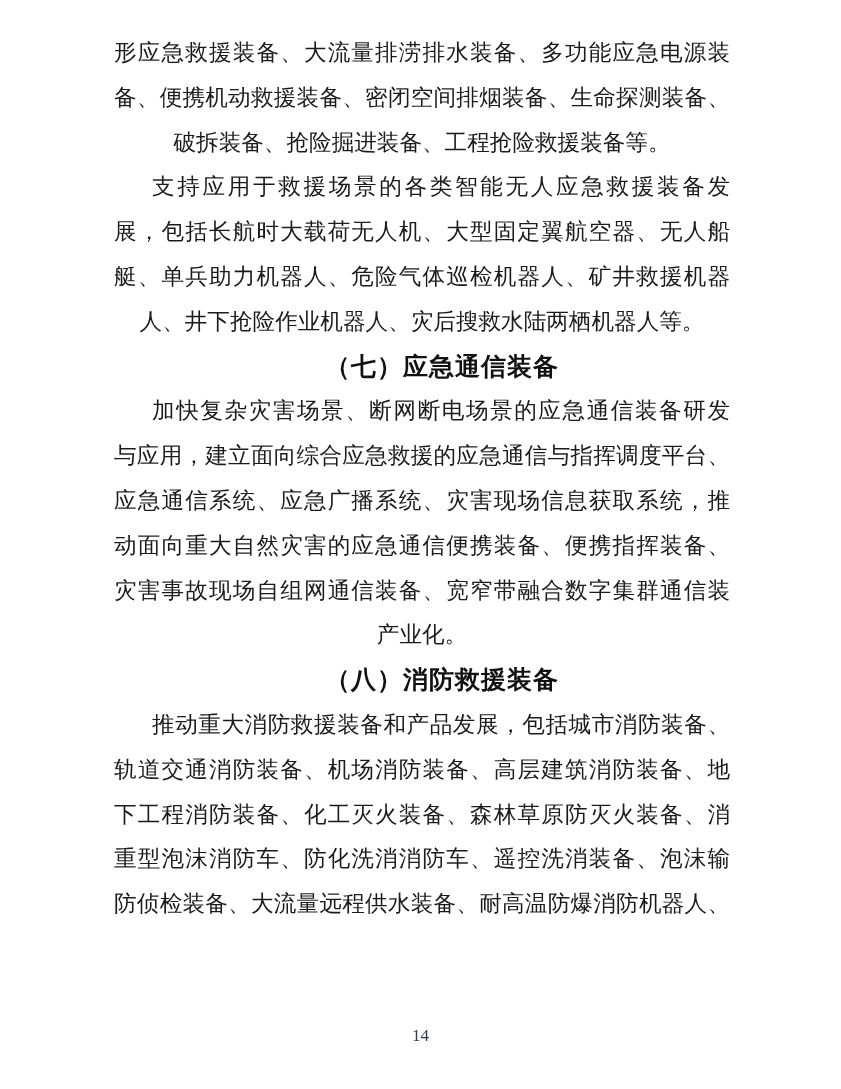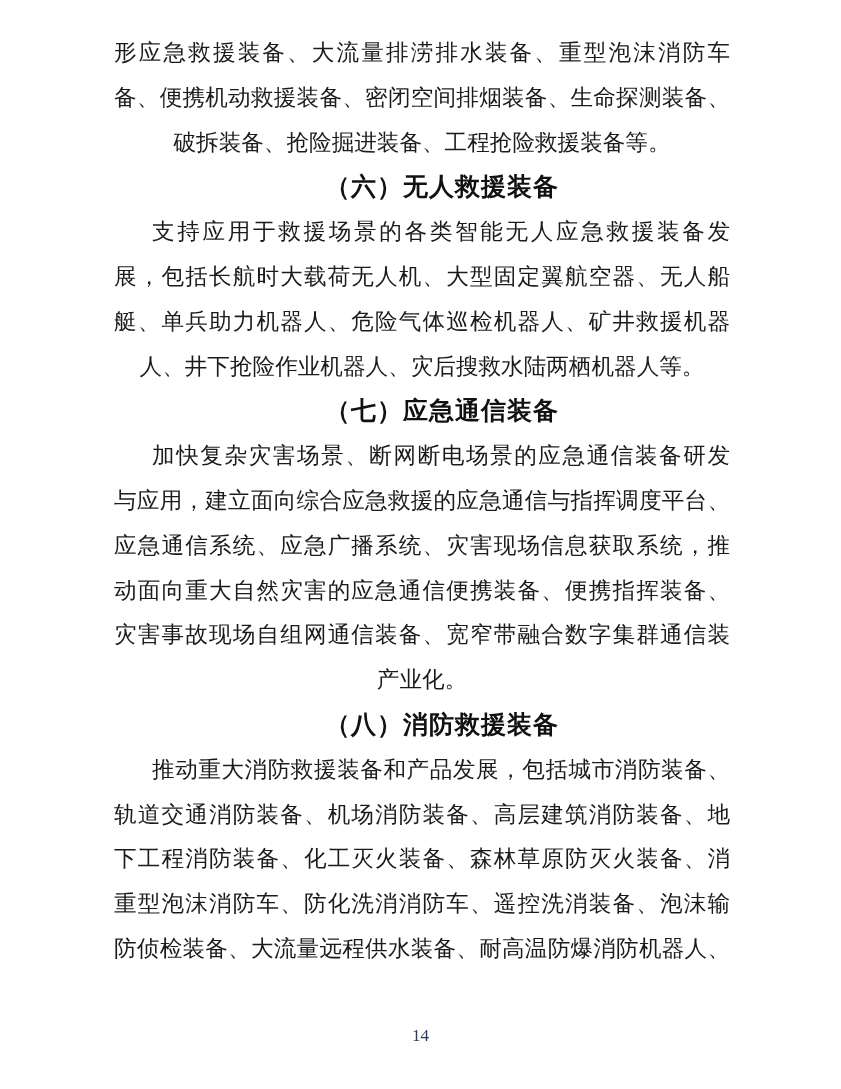--- a/index.html
+++ b/index.html
@@ -56,24 +56,23 @@
     color: #2f3a5f;
     font-family: "Liberation Serif", "DejaVu Serif", serif;
     text-align: right;
   }
 </style>
 </head>
 <body>
 
 <div class="page">
   <div class="content" id="content">
-      <div class="line body fill">形应急救援装备、大流量排涝排水装备、重型泡沫消防车</div>
+      <div class="line body fill">形应急救援装备、大流量排涝排水装备、多功能应急电源装</div>
       <div class="line body fill">备、便携机动救援装备、密闭空间排烟装备、生命探测装备、</div>
       <div class="line body">破拆装备、抢险掘进装备、工程抢险救援装备等。</div>
-      <div class="line heading">（六）无人救援装备</div>
       <div class="line body fill indent">支持应用于救援场景的各类智能无人应急救援装备发</div>
       <div class="line body fill">展，包括长航时大载荷无人机、大型固定翼航空器、无人船</div>
       <div class="line body fill">艇、单兵助力机器人、危险气体巡检机器人、矿井救援机器</div>
       <div class="line body">人、井下抢险作业机器人、灾后搜救水陆两栖机器人等。</div>
       <div class="line heading">（七）应急通信装备</div>
       <div class="line body fill indent">加快复杂灾害场景、断网断电场景的应急通信装备研发</div>
       <div class="line body fill">与应用，建立面向综合应急救援的应急通信与指挥调度平台、</div>
       <div class="line body fill">应急通信系统、应急广播系统、灾害现场信息获取系统，推</div>
       <div class="line body fill">动面向重大自然灾害的应急通信便携装备、便携指挥装备、</div>
       <div class="line body fill">灾害事故现场自组网通信装备、宽窄带融合数字集群通信装</div>

